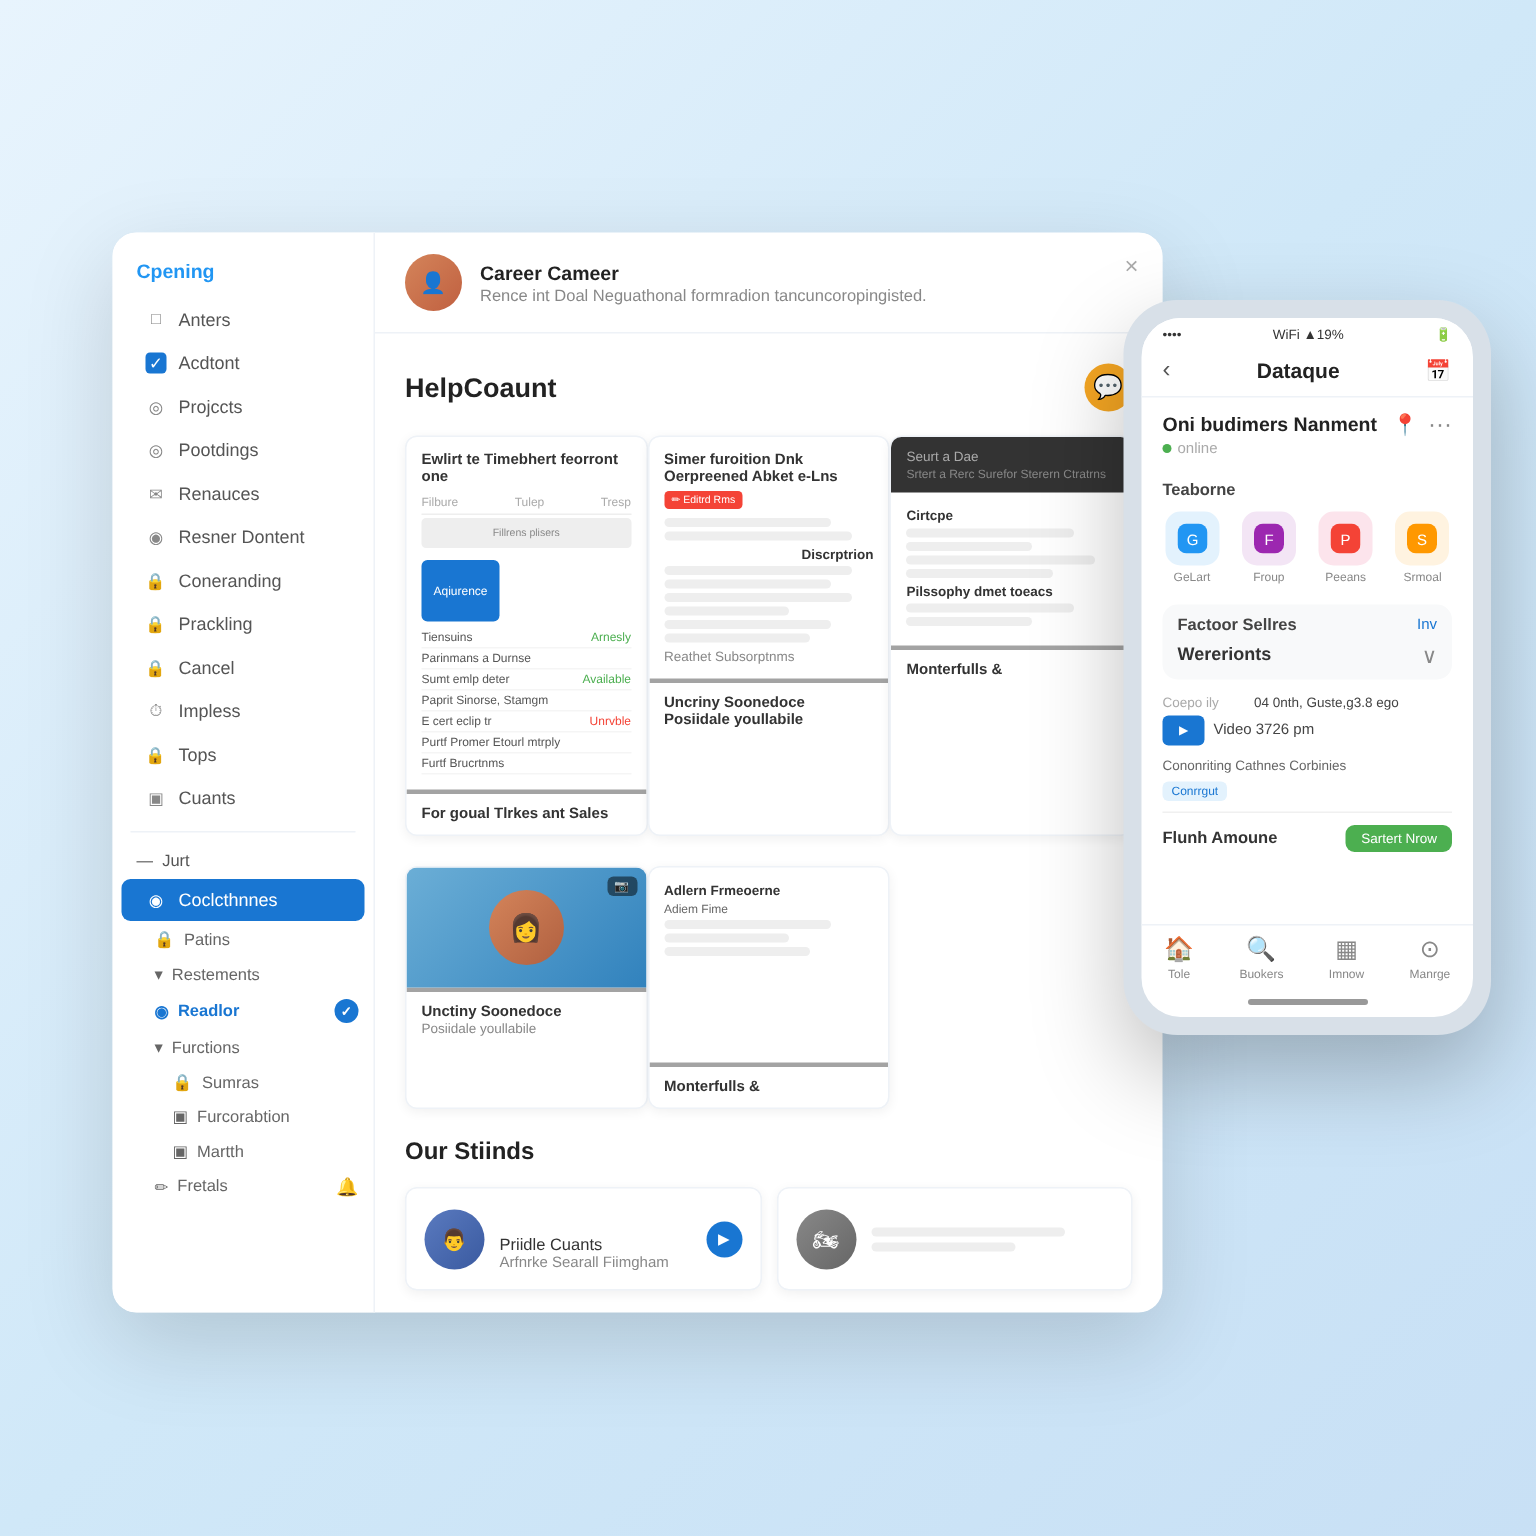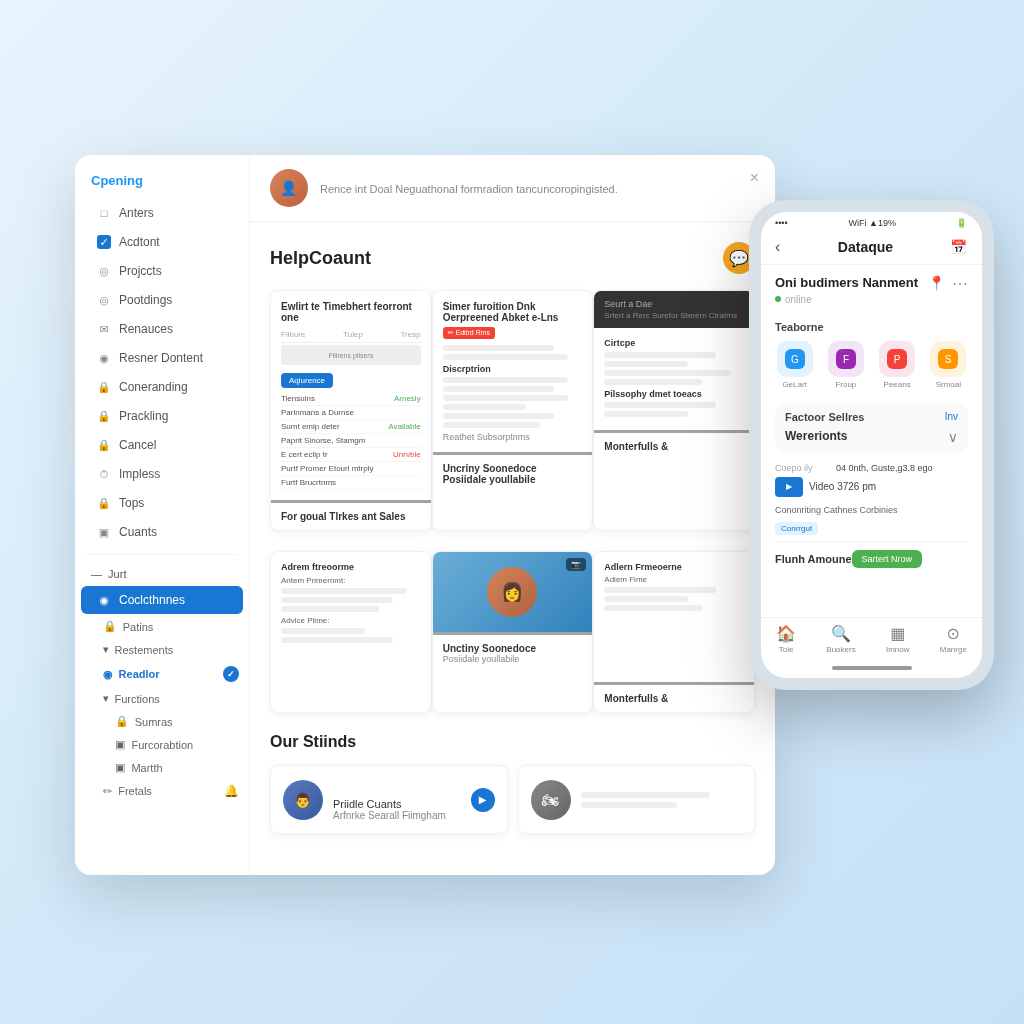--- a/index.html
+++ b/index.html
@@ -216,21 +216,21 @@
       margin: 3px 0;
     }
     .card-text-line.w80 { width: 80%; }
     .card-text-line.w60 { width: 60%; }
     .card-text-line.w90 { width: 90%; }
     .card-text-line.w70 { width: 70%; }
     .card-btn {
       background: #1976d2;
       color: #fff;
       border: none;
-      padding: 3px 8px;
+      padding: 16px 8px;
       border-radius: 4px;
       font-size: 8px;
       cursor: pointer;
       margin-top: 4px;
     }
     .card-img {
       width: 100%;
       height: 80px;
       background: linear-gradient(135deg, #e8d5c4, #c4a88a);
       display: flex;
@@ -489,21 +489,21 @@
       display: flex;
       align-items: center;
       justify-content: center;
       color: #fff;
       font-size: 8px;
     }
     .phone-video-label { font-size: 10px; color: #444; }
     .phone-amount-row {
       display: flex;
       align-items: center;
-      justify-content: flex-start;
+      justify-content: space-between;
       padding: 8px 0;
       border-top: 1px solid #f0f0f0;
     }
     .phone-amount-label { font-size: 11px; color: #333; font-weight: 600; }
     .phone-amount-btn {
       background: #4caf50;
       color: #fff;
       border: none;
       padding: 4px 10px;
       border-radius: 6px;
@@ -672,20 +672,21 @@
         <span style="font-size:12px; color:#888; margin-left:auto;">🔔</span>
       </div>
     </div>
   </div>
 
   <div class="main-content">
 
     <div class="notification-banner">
       <div class="notif-avatar">👤</div>
       <div class="notif-content">
+        <div class="notif-title">Career Cameer</div>
         <div class="notif-subtitle">Rence int Doal Neguathonal formradion tancuncoropingisted.</div>
       </div>
       <div class="notif-close">×</div>
     </div>
 
     <div class="content-area">
 
       <div class="section-header">
         <div class="section-title">HelpCoaunt</div>
         <div class="section-icon-btn">💬</div>
@@ -738,21 +739,21 @@
         </div>
 
         <div class="content-card">
           <div class="card-inner">
             <div class="card-label">Simer furoition Dnk Oerpreened Abket e-Lns</div>
             <div style="display:flex;gap:4px;margin-bottom:6px;">
               <div style="background:#f44336;color:#fff;font-size:7px;padding:2px 5px;border-radius:3px;">✏ Editrd Rms</div>
             </div>
             <div class="card-text-line w80"></div>
             <div class="card-text-line w90"></div>
-            <div style="font-size:9px;font-weight:700;color:#333;margin:4px 0 2px;">Discrptrion</div>
+            <div style="font-size:9px;font-weight:700;color:#333;margin:4px 0 2px;text-align:right;">Discrptrion</div>
             <div class="card-text-line w90"></div>
             <div class="card-text-line w80"></div>
             <div class="card-text-line w90"></div>
             <div class="card-text-line w60"></div>
             <div class="card-text-line w80"></div>
             <div class="card-text-line w70"></div>
             <div style="font-size:9px;color:#888;margin-top:4px;">Reathet Subsorptnms</div>
           </div>
           <div class="card-footer">
             <div class="card-footer-title">Uncriny Soonedoce Posiidale youllabile</div>
@@ -775,32 +776,20 @@
             <div class="card-text-line w60"></div>
           </div>
           <div class="card-footer">
             <div class="card-footer-title">Monterfulls &amp;</div>
           </div>
         </div>
       </div>
 
       <div class="card-grid">
 
-        <div class="content-card">
-          <div class="card-inner">
-            <div style="font-size:9px;font-weight:600;color:#333;margin-bottom:4px;">Adrem ftreoorme</div>
-            <div style="font-size:8px;color:#666;margin-bottom:3px;">Antem Primernmt:</div>
-            <div class="card-text-line w90"></div>
-            <div class="card-text-line w80"></div>
-            <div class="card-text-line w70"></div>
-            <div style="font-size:8px;color:#666;margin-top:4px;">Advice Plime:</div>
-            <div class="card-text-line w60"></div>
-            <div class="card-text-line w80"></div>
-          </div>
-        </div>
 
         <div class="content-card">
           <div class="card-img photo">
             <div class="card-img-person">👩</div>
             <div class="card-badge">📷</div>
           </div>
           <div class="card-footer">
             <div class="card-footer-title">Unctiny Soonedoce</div>
             <div class="card-footer-sub">Posiidale youllabile</div>
           </div>

